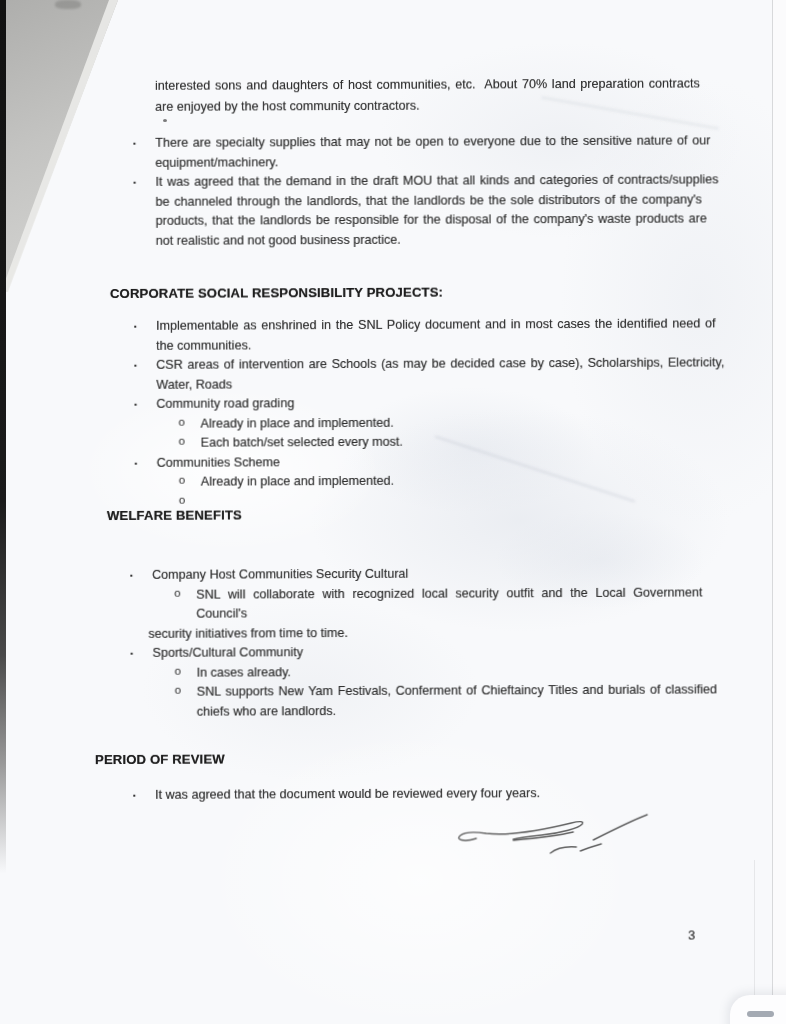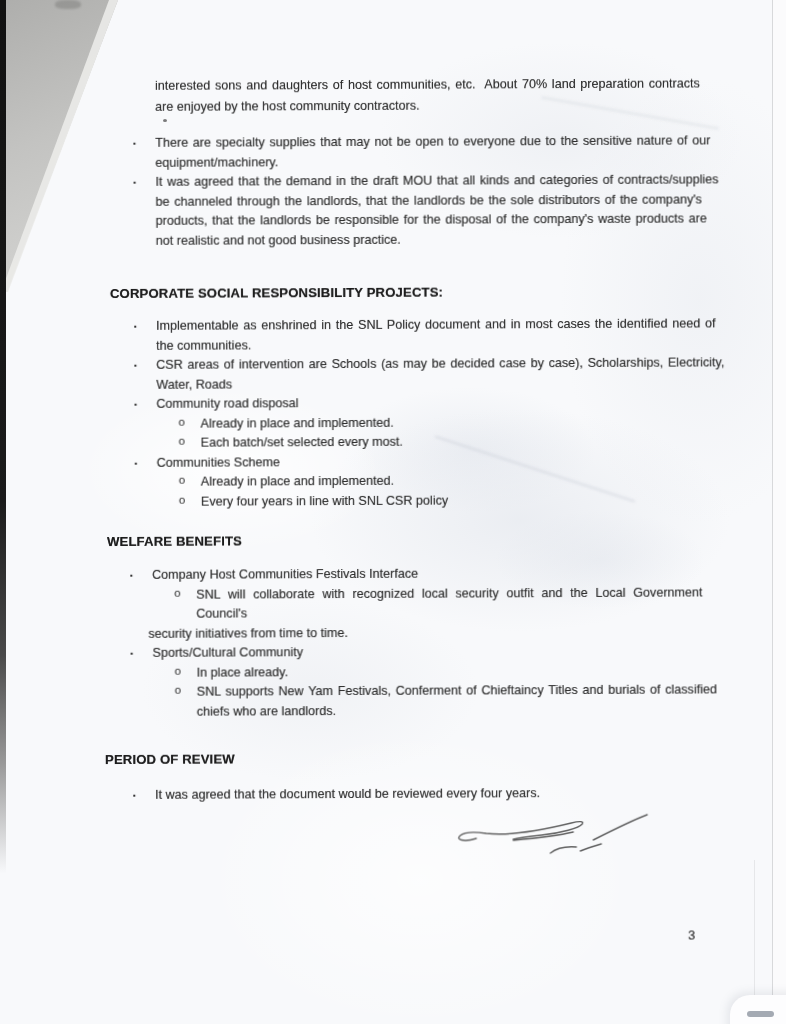--- a/index.html
+++ b/index.html
@@ -115,76 +115,75 @@
       </div>
       <div class="item">
         <span class="mk mk1">▪</span>
         <div>
           <div class="ln ws1">CSR areas of intervention are Schools (as may be decided case by case), Scholarships, Electricity,</div>
           <div class="ln">Water, Roads</div>
         </div>
       </div>
       <div class="item">
         <span class="mk mk1">▪</span>
-        <div class="ln">Community road disposal</div>
+        <div class="ln">Community road grading</div>
       </div>
       <div class="item i2">
         <span class="mk mk2">o</span>
         <div class="ln">Already in place and implemented.</div>
       </div>
       <div class="item i2">
         <span class="mk mk2">o</span>
         <div class="ln">Each batch/set selected every most.</div>
       </div>
       <div class="item">
         <span class="mk mk1">▪</span>
         <div class="ln">Communities Scheme</div>
       </div>
       <div class="item i2">
         <span class="mk mk2">o</span>
         <div class="ln">Already in place and implemented.</div>
       </div>
       <div class="item i2">
         <span class="mk mk2">o</span>
-        <div class="ln">Every four years in line with SNL CSR policy</div>
-      </div>
-    </div>
-
-    <div class="block heading" style="left:105px;top:534px">WELFARE BENEFITS</div>
+      </div>
+    </div>
+
+    <div class="block heading" style="left:105px;top:508px">WELFARE BENEFITS</div>
     <div class="block" style="left:128px;top:566px;width:590px">
       <div class="item">
         <span class="mk mk1">▪</span>
-        <div class="ln">Company Host Communities Festivals Interface</div>
+        <div class="ln">Company Host Communities Security Cultural</div>
       </div>
       <div class="item i2">
         <span class="mk mk2">o</span>
         <div>
           <div class="ln ws2">SNL will collaborate with recognized local security outfit and the Local Government</div>
           <div class="ln">Council's</div>
         </div>
       </div>
       <div class="ln hang">security initiatives from time to time.</div>
       <div class="item">
         <span class="mk mk1">▪</span>
         <div class="ln">Sports/Cultural Community</div>
       </div>
       <div class="item i2">
         <span class="mk mk2">o</span>
-        <div class="ln">In place already.</div>
+        <div class="ln">In cases already.</div>
       </div>
       <div class="item i2">
         <span class="mk mk2">o</span>
         <div>
           <div class="ln ws1">SNL supports New Yam Festivals, Conferment of Chieftaincy Titles and burials of classified</div>
           <div class="ln">chiefs who are landlords.</div>
         </div>
       </div>
     </div>
 
-    <div class="block heading" style="left:102px;top:752px">PERIOD OF REVIEW</div>
+    <div class="block heading" style="left:92px;top:752px">PERIOD OF REVIEW</div>
     <div class="block" style="left:130px;top:786px;width:584px">
       <div class="item">
         <span class="mk mk1">▪</span>
         <div class="ln">It was agreed that the document would be reviewed every four years.</div>
       </div>
     </div>
 
     <svg class="signature" viewBox="0 0 210 75">
       <path d="M 25 45 C 12 49, 4 46, 9 42 C 14 38, 22 38, 35 40 C 60 43, 95 36, 120 30 C 128 28, 133 28, 131 31 C 128 35, 110 40, 90 42 C 80 43, 70 44, 62 46"></path>
       <path d="M 62 47 C 85 45, 105 43, 122 39"></path>

